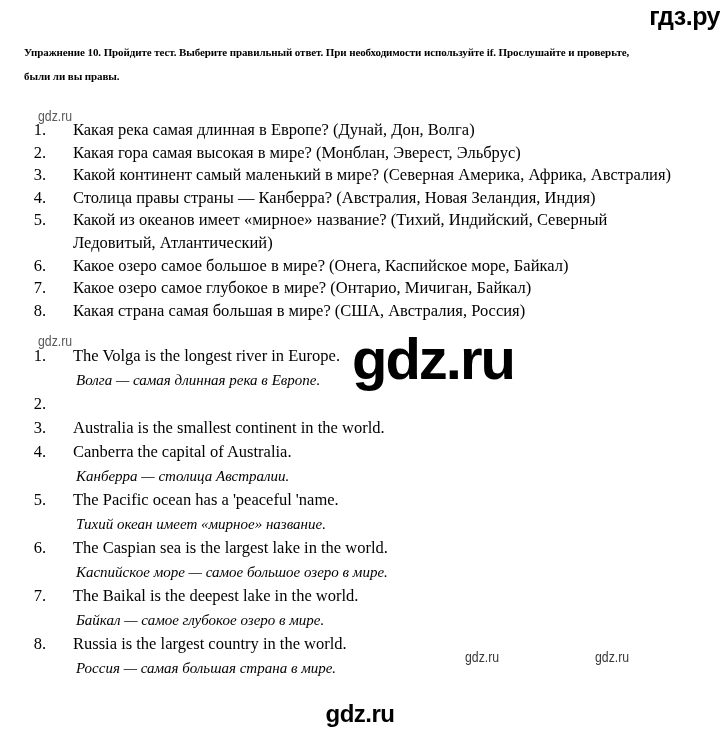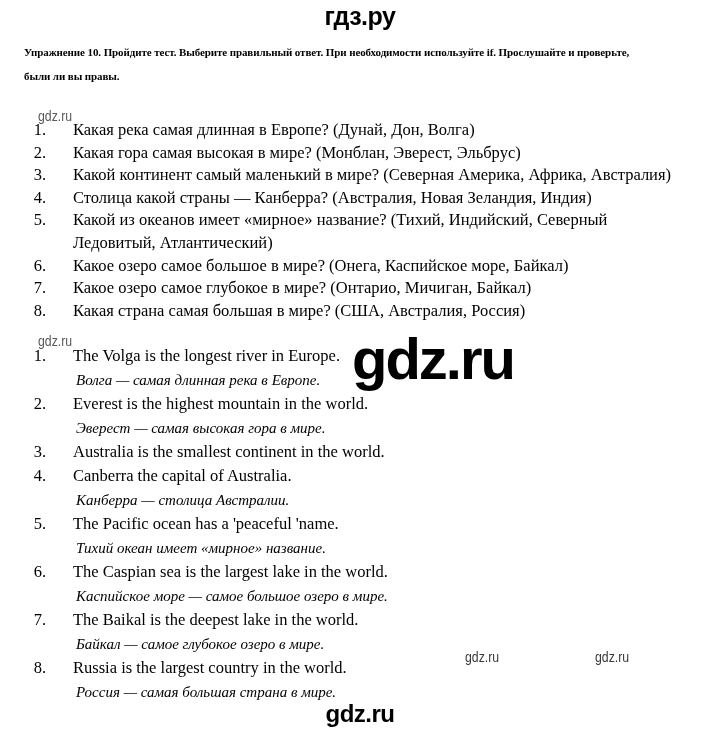--- a/index.html
+++ b/index.html
@@ -15,21 +15,21 @@
     font-family: "Liberation Serif", "DejaVu Serif", serif;
     color: #000000;
   }
 
   
   .brand-top {
     position: absolute;
     top: 1px;
     left: 0;
     width: 720px;
-    text-align: center;
+    text-align: right;
     font-family: "Liberation Sans", "DejaVu Sans", sans-serif;
     font-weight: bold;
     font-size: 25px;
     letter-spacing: -0.5px;
     color: #000000;
     line-height: 30px;
   }
 
   
   .exercise-heading {
@@ -144,21 +144,21 @@
   <div class="row">
     <span class="num">2.</span>
     <span class="body">Какая гора самая высокая в мире? (Монблан, Эверест, Эльбрус)</span>
   </div>
   <div class="row">
     <span class="num">3.</span>
     <span class="body">Какой континент самый маленький в мире? (Северная Америка, Африка, Австралия)</span>
   </div>
   <div class="row">
     <span class="num">4.</span>
-    <span class="body">Столица какой страны — Канберра? (Австралия, Новая Зеландия, Индия)</span>
+    <span class="body">Столица правы страны — Канберра? (Австралия, Новая Зеландия, Индия)</span>
   </div>
   <div class="row">
     <span class="num">5.</span>
     <span class="body">Какой из океанов имеет «мирное» название? (Тихий, Индийский, Северный Ледовитый, Атлантический)</span>
   </div>
   <div class="row">
     <span class="num">6.</span>
     <span class="body">Какое озеро самое большое в мире? (Онега, Каспийское море, Байкал)</span>
   </div>
   <div class="row">
@@ -176,24 +176,20 @@
 <div class="alist">
   <div class="row">
     <span class="num">1.</span>
     <span class="body">
       <span>The Volga is the longest river in Europe.</span>
       <div class="translation">Волга — самая длинная река в Европе.</div>
     </span>
   </div>
   <div class="row">
     <span class="num">2.</span>
-    <span class="body">
-      <span>Everest is the highest mountain in the world.</span>
-      <div class="translation">Эверест — самая высокая гора в мире.</div>
-    </span>
   </div>
   <div class="row">
     <span class="num">3.</span>
     <span class="body">
       <span>Australia is the smallest continent in the world.</span>
     </span>
   </div>
   <div class="row">
     <span class="num">4.</span>
     <span class="body">

